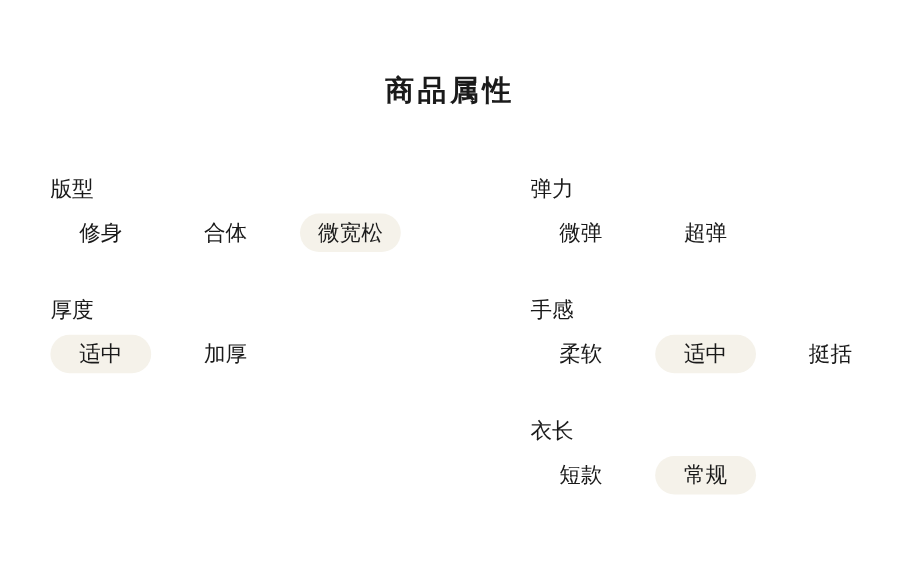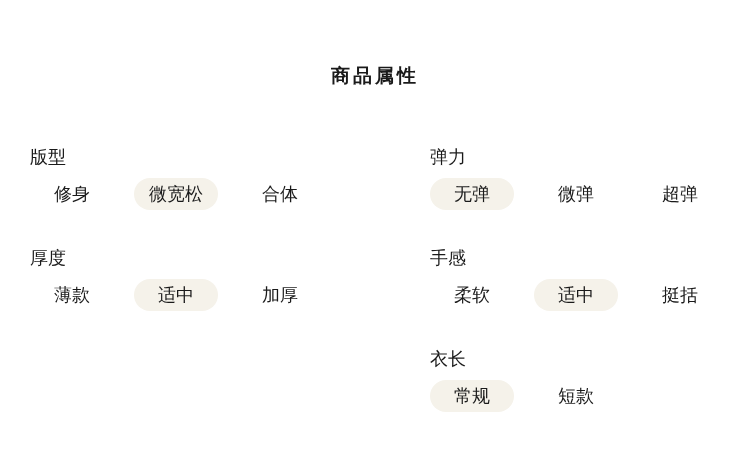--- a/index.html
+++ b/index.html
@@ -8,30 +8,30 @@
     position: relative;
     width: 750px;
     height: 470px;
     background: var(--bg, #ffffff);
     font-family: "Liberation Sans", sans-serif;
     color: var(--text, #1a1a1a);
     overflow: hidden;
   }
   .title {
     padding-top: 63px;
-    font-size: 19px;
+    font-size: 24px;
     line-height: 25px;
     font-weight: 700;
     letter-spacing: 3px;
     text-align: center;
     color: var(--text, #1a1a1a);
   }
   .groups {
     margin-top: 57px;
-    padding-left: 30px;
+    padding-left: 42px;
     display: grid;
     grid-template-columns: 340px 320px;
     column-gap: 60px;
     row-gap: 36px;
   }
   .group-label {
     font-size: 18px;
     line-height: 25px;
     margin-bottom: 8px;
     color: var(--text, #1a1a1a);
@@ -57,57 +57,55 @@
 
 <div class="page">
   <h1 class="title">商品属性</h1>
 
   <div class="groups">
 
     <section class="group">
       <div class="group-label">版型</div>
       <div class="options">
         <div class="option">修身</div>
+        <div class="option">合体</div>
         <div class="option selected">微宽松</div>
-        <div class="option">合体</div>
       </div>
     </section>
 
     <section class="group">
       <div class="group-label">弹力</div>
       <div class="options">
-        <div class="option selected">无弹</div>
         <div class="option">微弹</div>
         <div class="option">超弹</div>
       </div>
     </section>
 
     <section class="group">
       <div class="group-label">厚度</div>
       <div class="options">
-        <div class="option">薄款</div>
         <div class="option selected">适中</div>
         <div class="option">加厚</div>
       </div>
     </section>
 
     <section class="group">
       <div class="group-label">手感</div>
       <div class="options">
         <div class="option">柔软</div>
         <div class="option selected">适中</div>
         <div class="option">挺括</div>
       </div>
     </section>
 
     <section class="group">
     </section>
 
     <section class="group">
       <div class="group-label">衣长</div>
       <div class="options">
+        <div class="option">短款</div>
         <div class="option selected">常规</div>
-        <div class="option">短款</div>
       </div>
     </section>
 
   </div>
 </div>
 
 </body></html>

